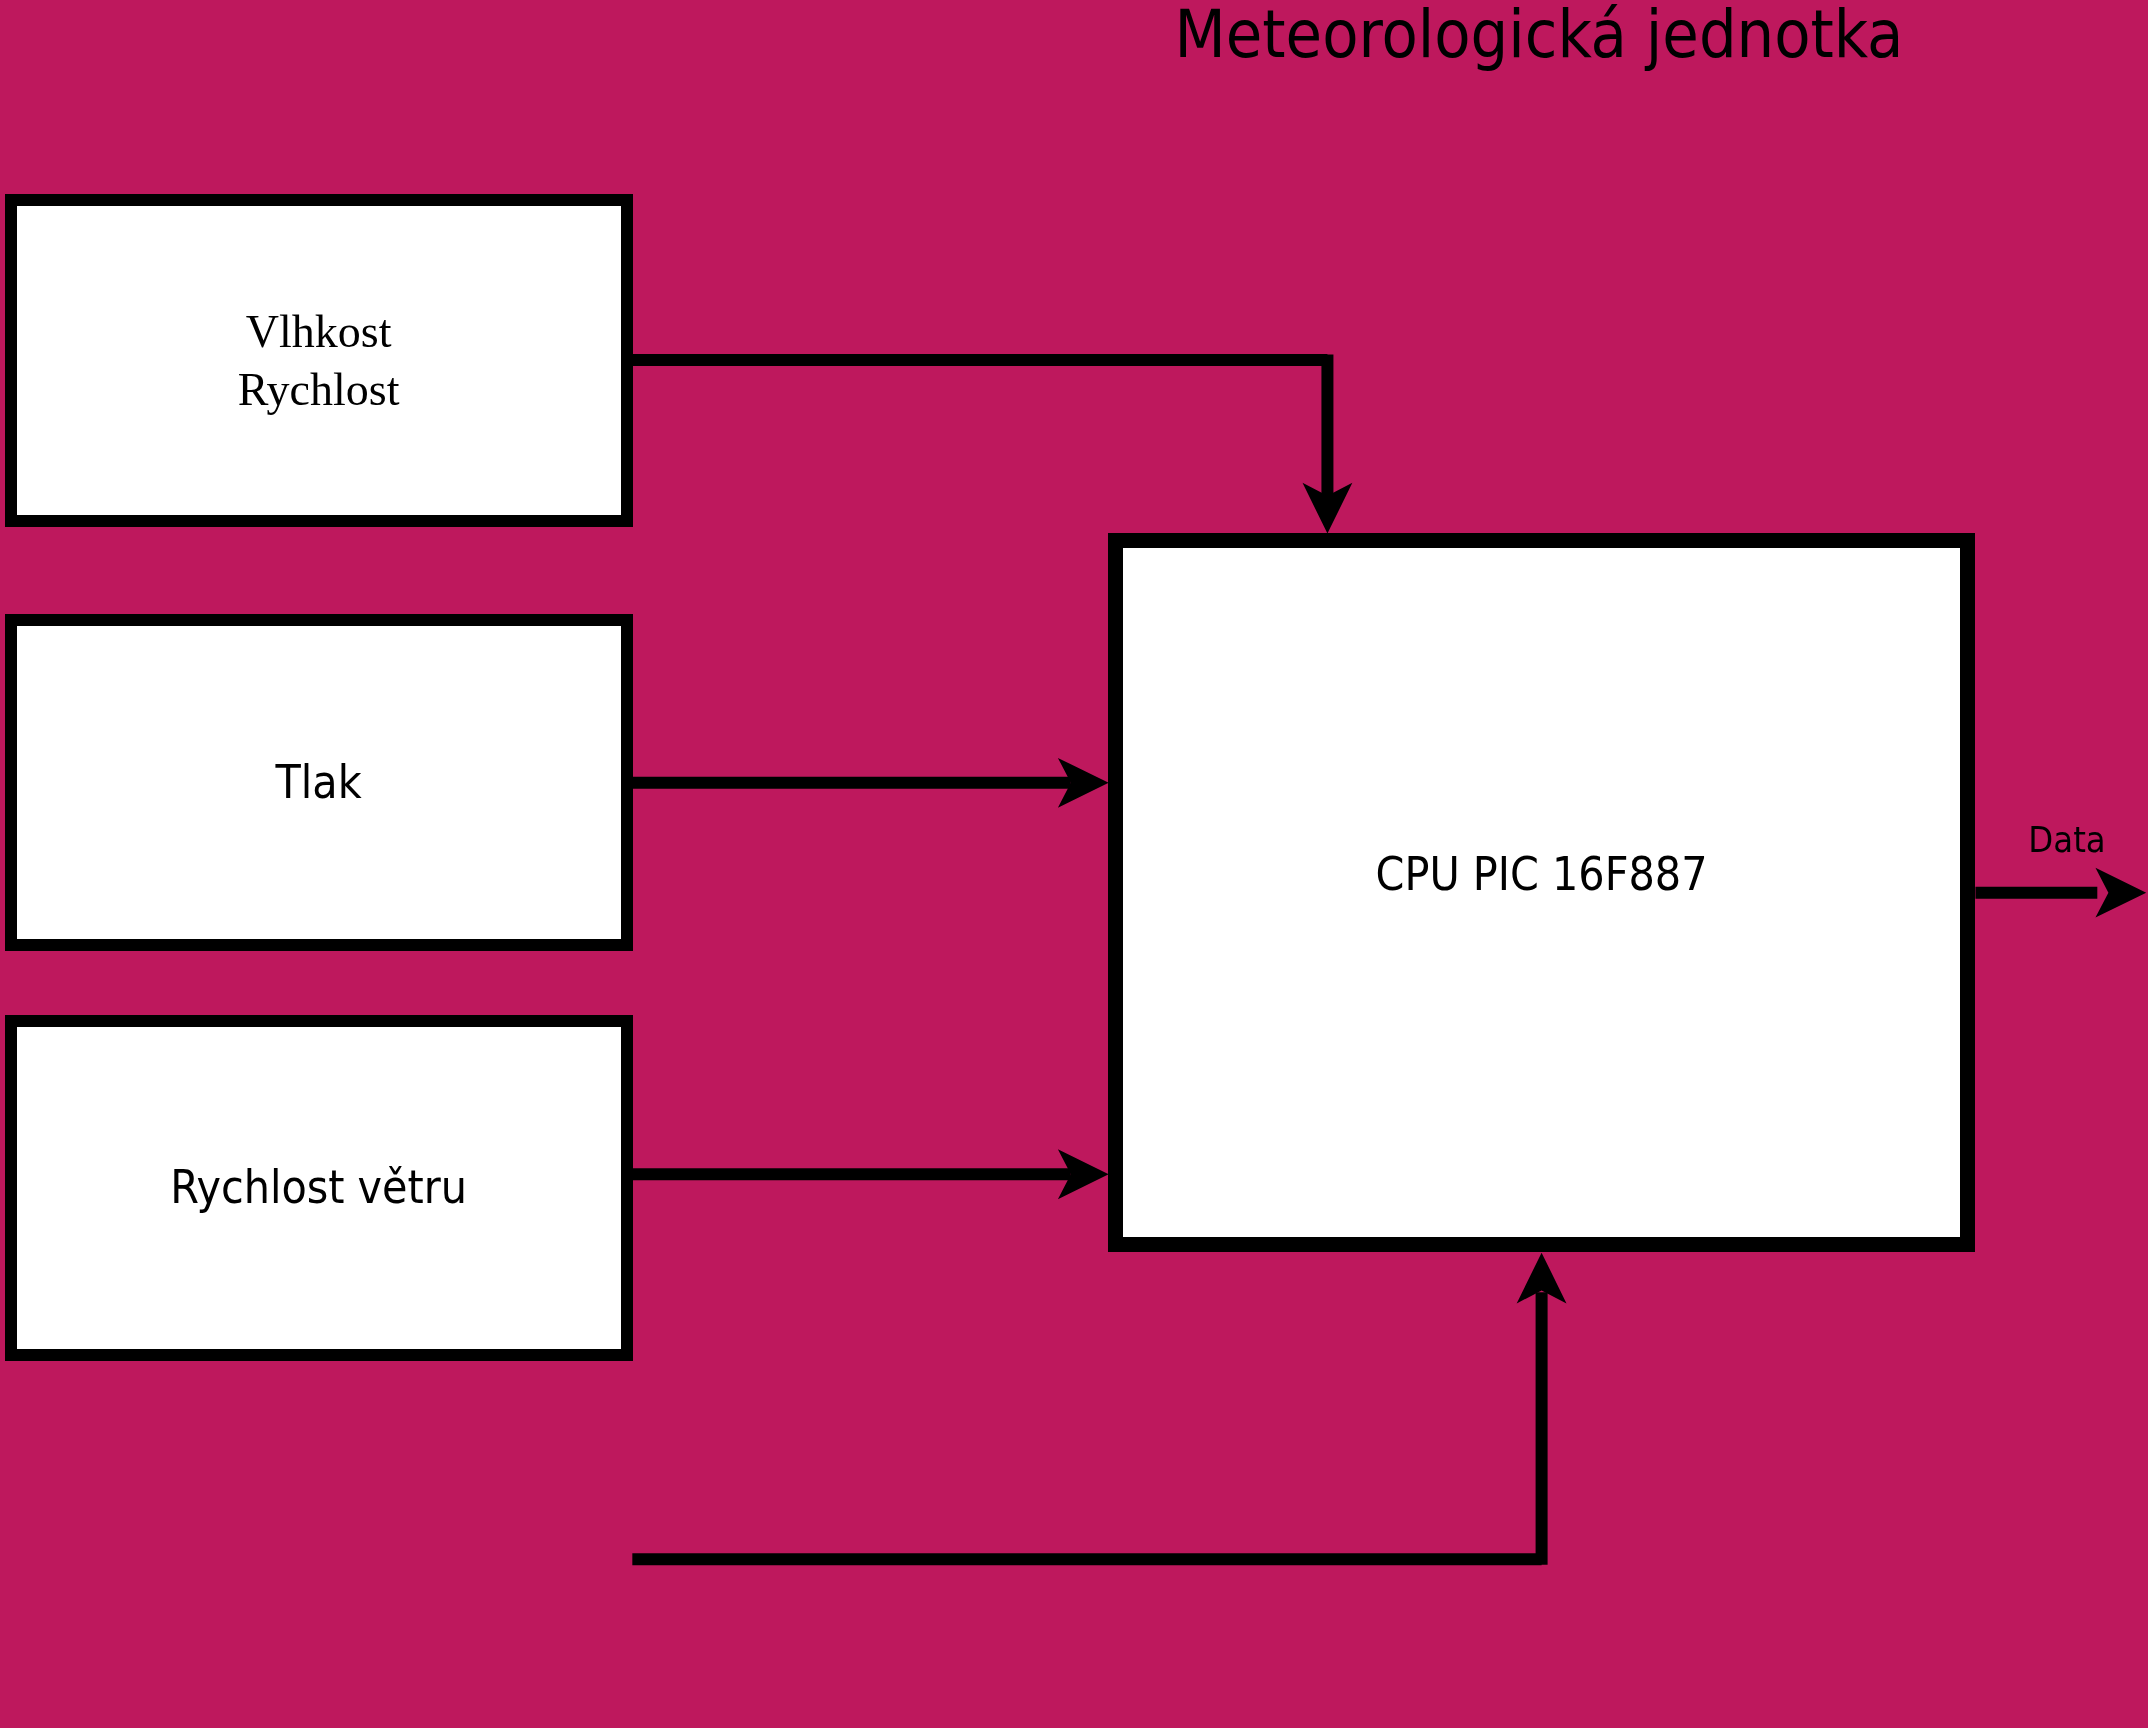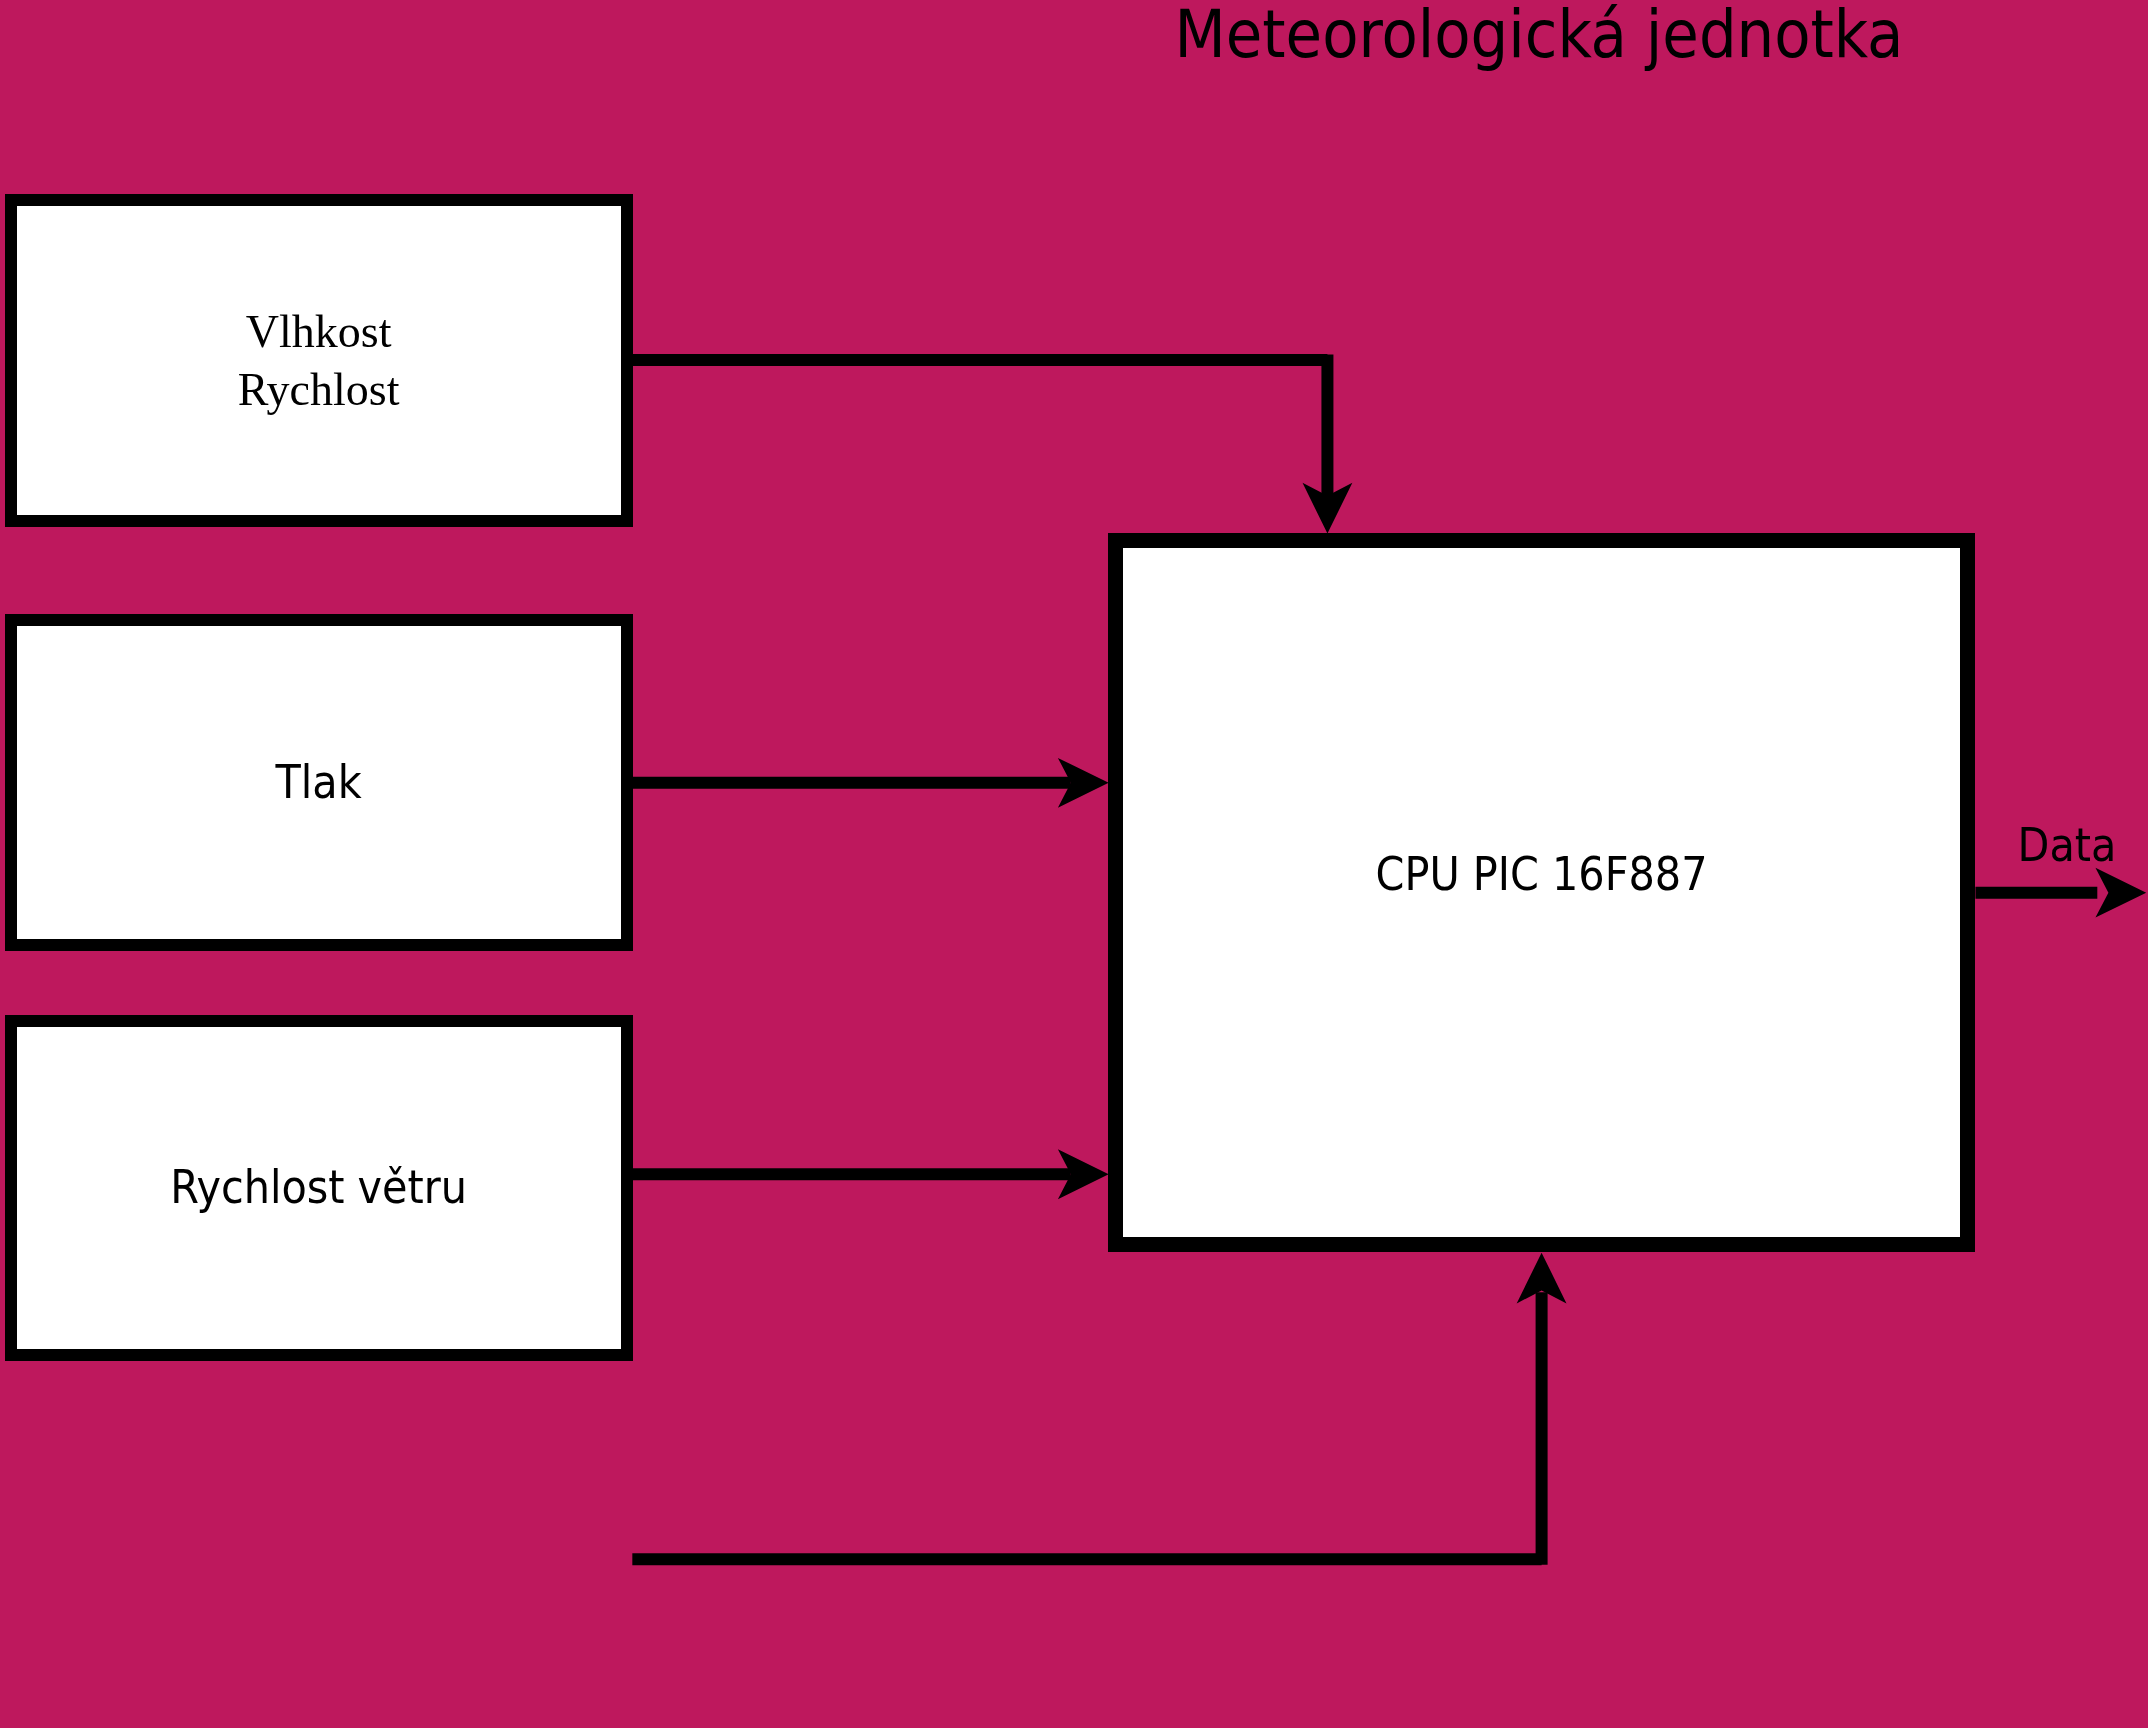--- a/index.html
+++ b/index.html
@@ -66,21 +66,21 @@
   }
   #connector-layer polygon {
     fill: #000000;
     stroke: none;
   }
   .data-output-label {
     position: absolute;
     left: 2067px;
     top: 820px;
     transform: translateX(-50%);
-    font-size: 46px;
+    font-size: 36px;
     line-height: 1.1;
     font-stretch: condensed;
     white-space: nowrap;
     color: #000000;
   }
 </style>
 </head>
 <body>
 
 <div id="canvas">

